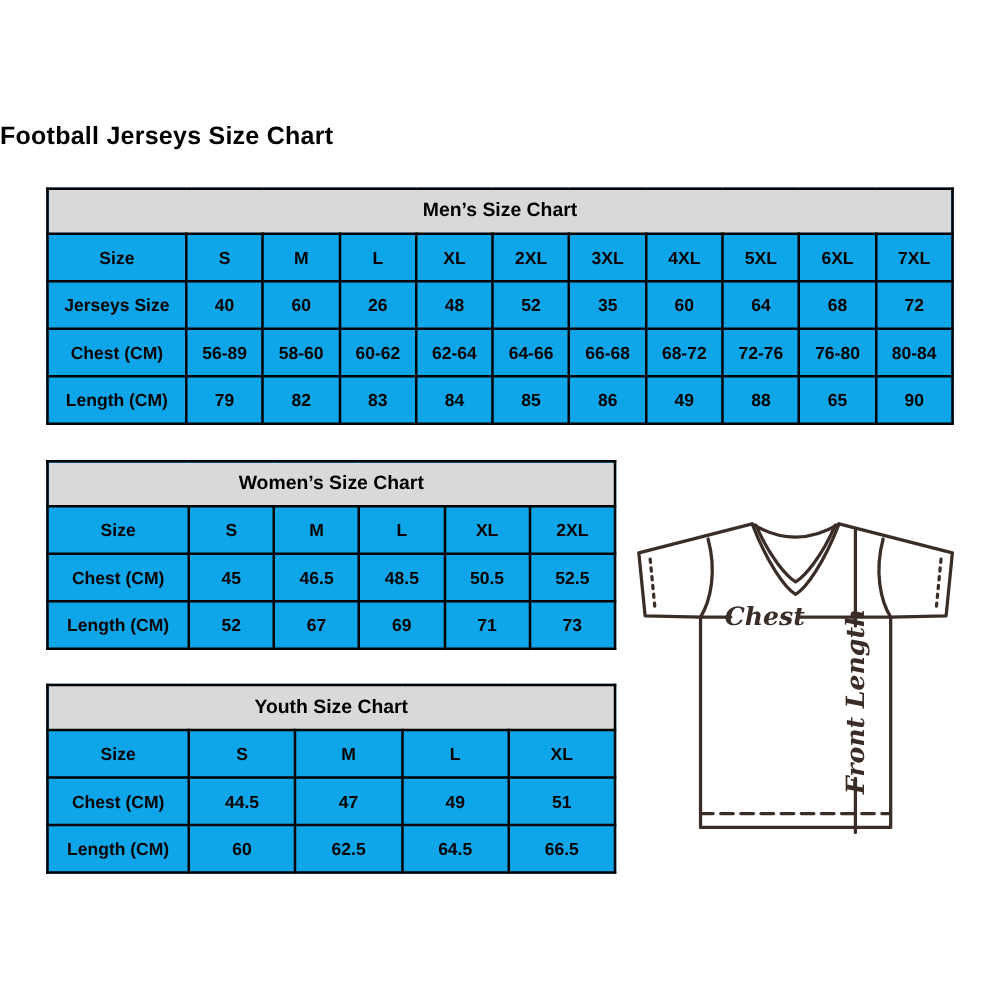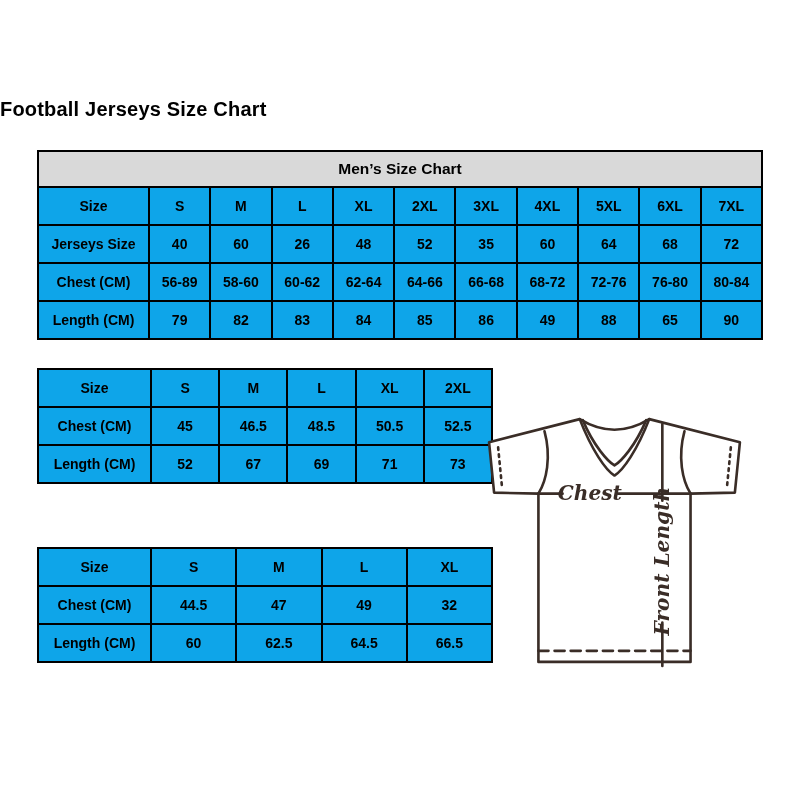--- a/index.html
+++ b/index.html
@@ -45,21 +45,21 @@
   table.size-table td {
     font-size: 14px;
     height: 36px;
   }
   #mens-table  { left: 37px; top: 150px; width: 726px; }
   #womens-table{ left: 37px; top: 368px; width: 456px; }
   #youth-table { left: 37px; top: 547px; width: 456px; }
 
   .jersey-wrap {
     position: absolute;
-    left: 481px; top: 402px;
+    left: 503px; top: 402px;
     width: 272px; height: 272px;
   }
   .jersey-wrap svg { display: block; width: 272px; height: 272px; }
   .jersey-line {
     fill: none;
     stroke: #3a2d27;
     stroke-width: 2.6;
     stroke-linejoin: round;
     stroke-linecap: round;
   }
@@ -154,20 +154,23 @@
   <table class="size-table" id="womens-table">
     <colgroup>
         <col style="width:113px">
         <col>
         <col>
         <col>
         <col>
         <col>
       </colgroup>
     <tbody>
+        <tr>
+      <th class="table-title" colspan="6">Women’s Size Chart</th>
+    </tr>
     <tr>
       <td>Size</td>
       <td>S</td>
       <td>M</td>
       <td>L</td>
       <td>XL</td>
       <td>2XL</td>
     </tr>
     <tr>
       <td>Chest (CM)</td>
@@ -190,33 +193,36 @@
 
   <table class="size-table" id="youth-table">
     <colgroup>
         <col style="width:113px">
         <col>
         <col>
         <col>
         <col>
       </colgroup>
     <tbody>
+        <tr>
+      <th class="table-title" colspan="5">Youth Size Chart</th>
+    </tr>
     <tr>
       <td>Size</td>
       <td>S</td>
       <td>M</td>
       <td>L</td>
       <td>XL</td>
     </tr>
     <tr>
       <td>Chest (CM)</td>
       <td>44.5</td>
       <td>47</td>
       <td>49</td>
-      <td>32</td>
+      <td>51</td>
     </tr>
     <tr>
       <td>Length (CM)</td>
       <td>60</td>
       <td>62.5</td>
       <td>64.5</td>
       <td>66.5</td>
     </tr>
   </tbody>
     </table>

